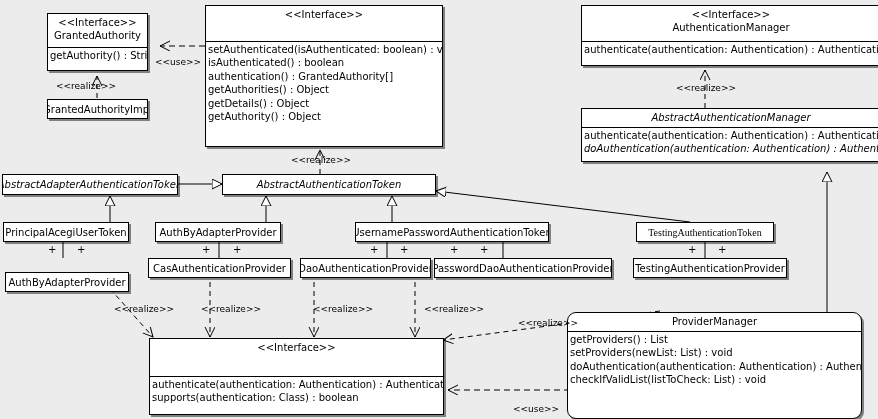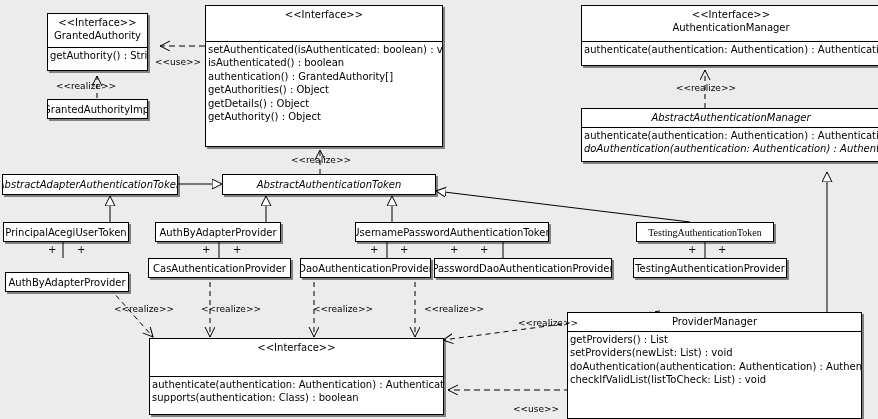--- a/index.html
+++ b/index.html
@@ -231,21 +231,21 @@
   <div class="uml" style="left:149px;top:338px;width:295px;height:77px;">
     <div class="hdr withbody" style="height:38px;">
       <span class="stereo">&lt;&lt;Interface&gt;&gt;</span>
     </div>
     <div class="ops">
       <span class="op">authenticate(authentication: Authentication) : Authentication</span>
       <span class="op">supports(authentication: Class) : boolean</span>
     </div>
   </div>
 
-  <div class="uml" style="left:567px;top:312px;width:295px;height:107px;">
+  <div class="uml" style="left:567px;top:312px;width:295px;height:107px;border-radius:9px;">
     <div class="hdr withbody" style="height:19px;">
       <span class="cname">ProviderManager</span>
     </div>
     <div class="ops">
       <span class="op">getProviders() : List</span>
       <span class="op">setProviders(newList: List) : void</span>
       <span class="op">doAuthentication(authentication: Authentication) : Authentication</span>
       <span class="op">checkIfValidList(listToCheck: List) : void</span>
     </div>
   </div>

